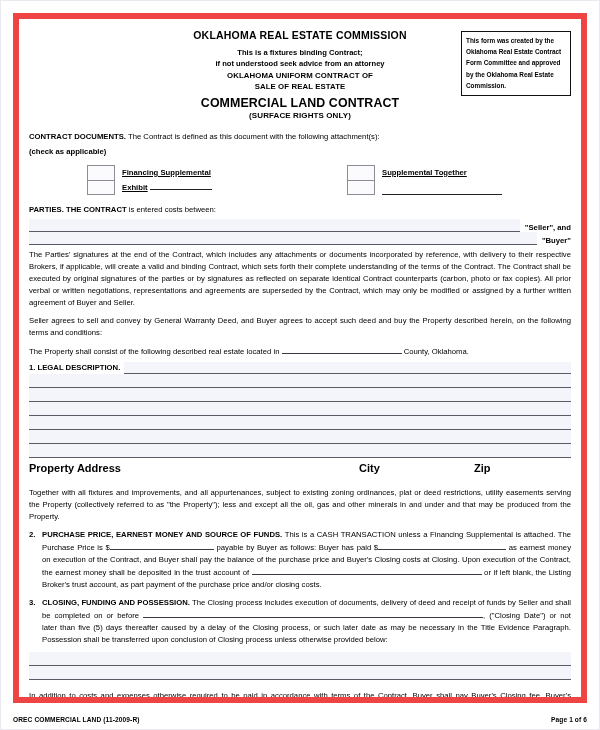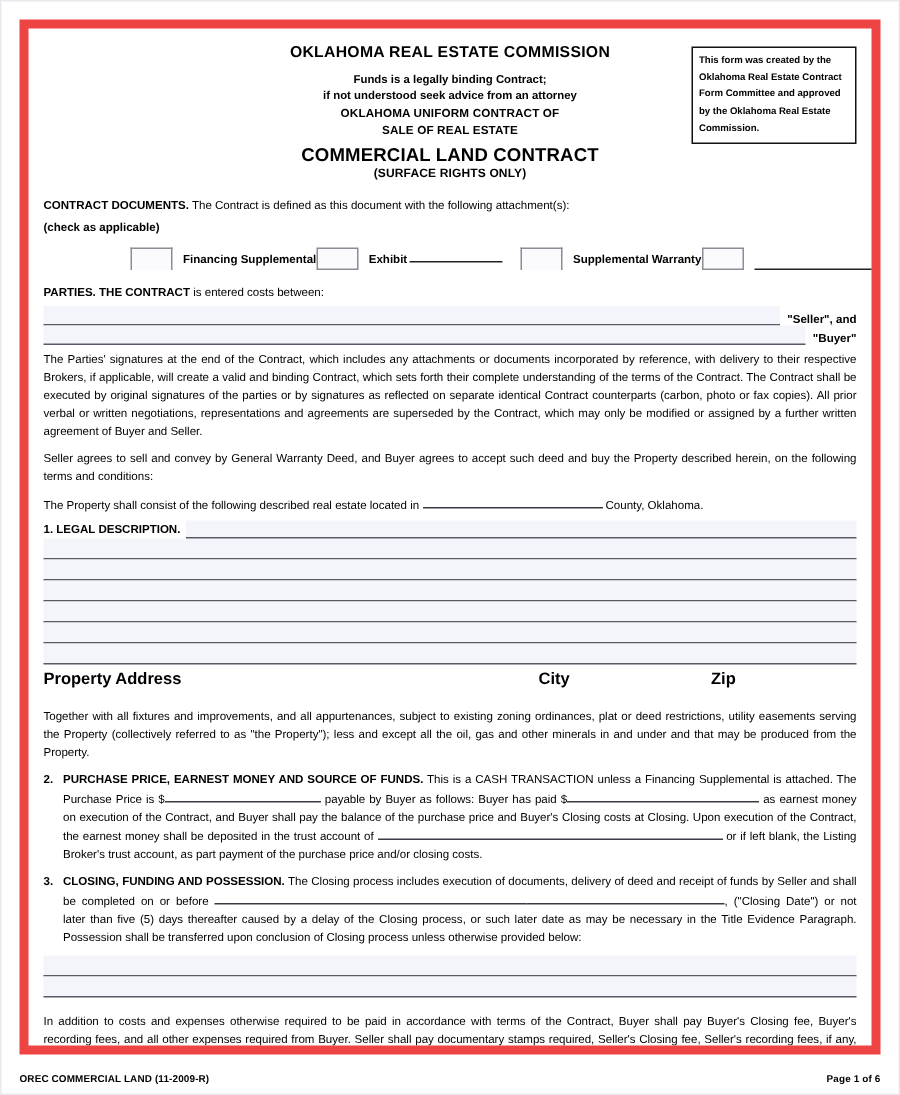--- a/index.html
+++ b/index.html
@@ -122,21 +122,22 @@
     font-weight: bold;
   }
 
   
   .check-area {
     margin: 7px 0 9px 0;
     display: flex;
   }
   .check-col {
     display: flex;
-    flex-direction: row;
+    flex-direction: column;
+    text-decoration: underline;
   }
   .check-col.left { width: 300px; padding-left: 58px; box-sizing: border-box; }
   .check-col.right { flex: 1; padding-left: 18px; box-sizing: border-box; }
 
   .check-row {
     display: flex;
     align-items: stretch;
     height: 15px;
   }
   .checkbox {
@@ -230,21 +231,21 @@
 </style>
 </head>
 <body>
 
 <div class="page">
   <div class="frame">
     <div class="frame-inner">
 
       <div class="header">
         <div class="org-title">OKLAHOMA REAL ESTATE COMMISSION</div>
-        <div class="sub-line">Funds is a legally binding Contract;</div>
+        <div class="sub-line">This is a fixtures binding Contract;</div>
         <div class="sub-line">if not understood seek advice from an attorney</div>
         <div class="sub-caps">OKLAHOMA UNIFORM CONTRACT OF</div>
         <div class="sub-caps">SALE OF REAL ESTATE</div>
         <div class="doc-title">COMMERCIAL LAND CONTRACT</div>
         <div class="doc-subtitle">(SURFACE RIGHTS ONLY)</div>
 
         <div class="notice-box">This form was created by the Oklahoma Real Estate Contract Form Committee and approved by the Oklahoma Real Estate Commission.</div>
       </div>
 
       <div class="body">
@@ -263,21 +264,21 @@
             <div class="check-row">
               <div class="checkbox"></div>
               <div class="check-label">
                 <span>Exhibit</span><span class="ruled" style="width:62px"></span>
               </div>
             </div>
           </div>
           <div class="check-col right">
             <div class="check-row">
               <div class="checkbox"></div>
-              <div class="check-label">Supplemental Warranty</div>
+              <div class="check-label">Supplemental Together</div>
             </div>
             <div class="check-row">
               <div class="checkbox"></div>
               <div class="check-fill" style="width:120px"></div>
             </div>
           </div>
         </div>
 
         <p class="para tight">
           <span class="b">PARTIES. THE CONTRACT</span><span> is entered costs between:</span>

